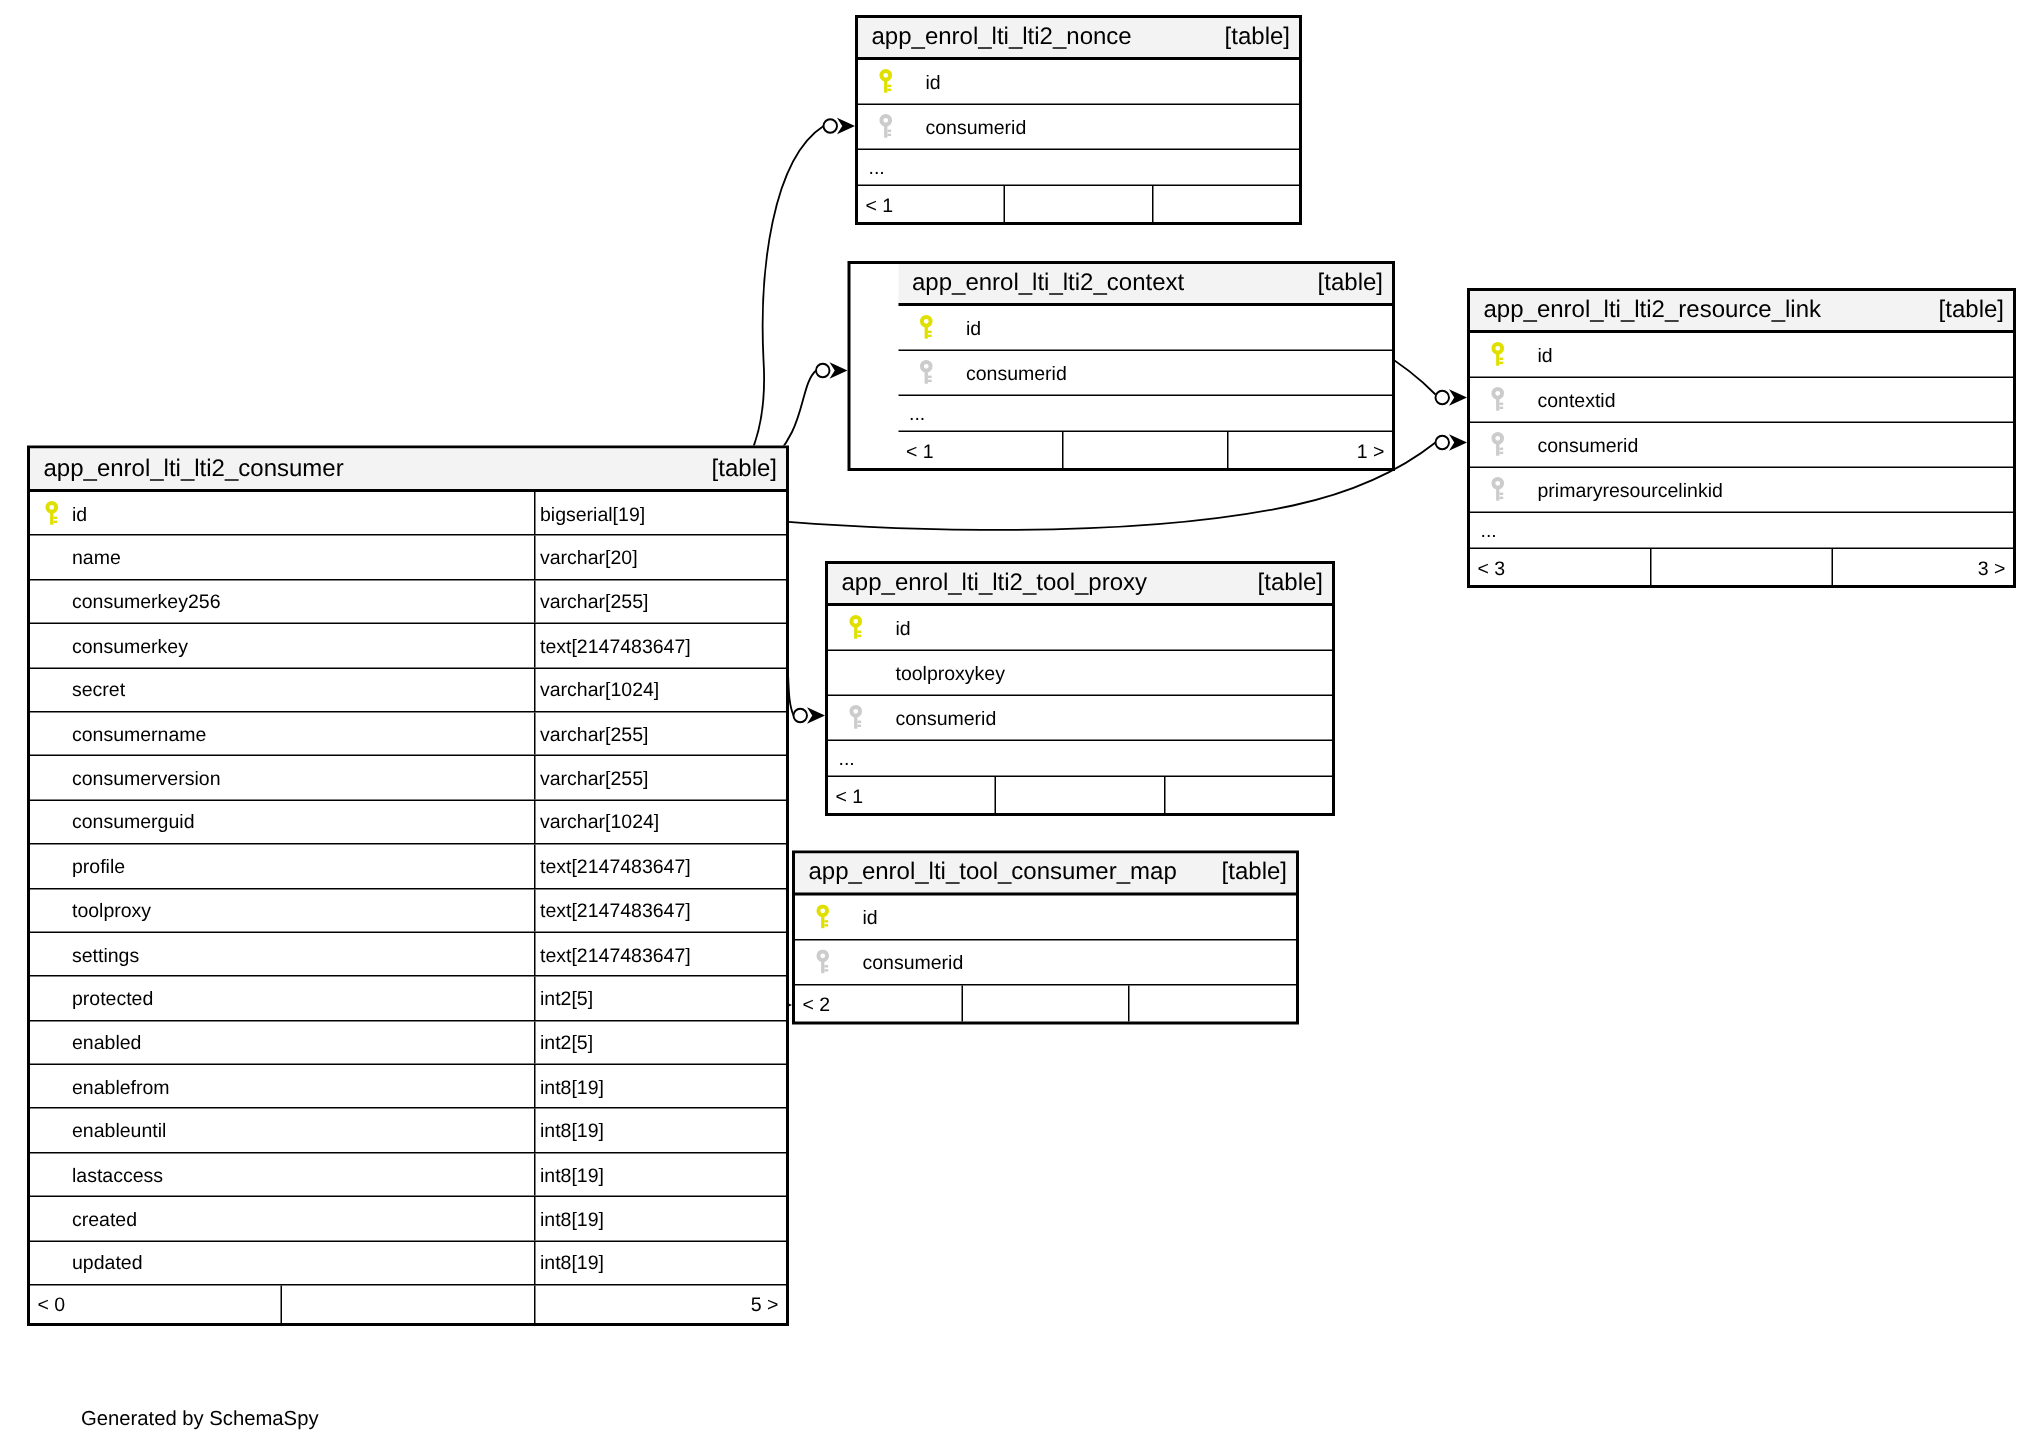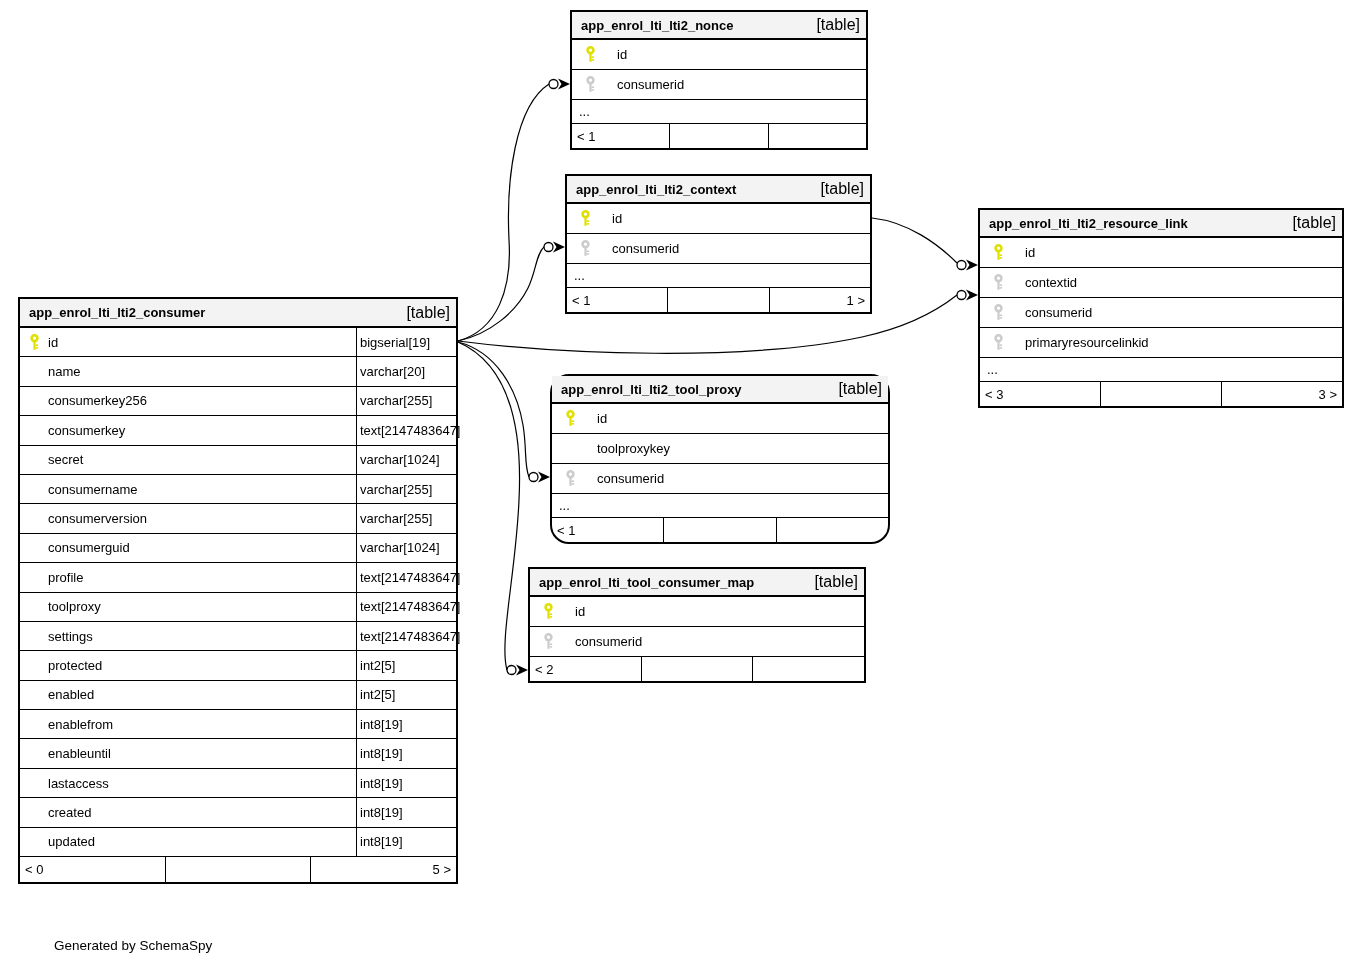--- a/index.html
+++ b/index.html
@@ -4,21 +4,21 @@
 <style>
   html,body { margin:0; padding:0; background:#ffffff; }
   body { font-family:"Liberation Sans", sans-serif; color:#000; }
   #canvas { position:relative; width:1360px; height:967px; background:#fff; overflow:hidden; }
 
   .tbl { position:absolute; background:#fff; border:2px solid #000; box-sizing:border-box; }
   .tbl-header { height:28px; background:#f3f3f3; border-bottom:2px solid #000;
                 display:flex; align-items:center; justify-content:space-between;
                 padding:0 6px 0 9px; box-sizing:border-box; }
   .compact .tbl-header { height:29px; }
-  .tbl-name { font-weight:bold; font-size:13px; white-space:nowrap; }
+  .tbl-name { font-weight:normal; font-size:16px; white-space:nowrap; }
   .tbl-tag  { font-size:16px; white-space:nowrap; }
 
   .row { height:30px; display:flex; align-items:center;
          border-bottom:1.5px solid #000; box-sizing:border-box; font-size:13px; }
   .compact .row { height:29.4px; }
   .row.ellipsis { height:24px; padding-left:7px; }
 
   .keycell { flex:0 0 45px; padding-left:13px; display:flex; align-items:center; box-sizing:border-box; }
   .compact .keycell { flex:0 0 28px; padding-left:9px; }
   .colname { flex:1; white-space:nowrap; }
@@ -114,21 +114,21 @@
         </div>
         <div class="row ellipsis">...</div>
       </div>
     <div class="tbl-footer">
       <span class="fcell">&lt; 1</span>
       <span class="fcell"></span>
       <span class="fcell right"></span>
     </div>
   </div>
 
-  <div class="tbl" style="left:565px; top:174px; width:307px;">
+  <div class="tbl" style="left:565px; top:174px; width:365px;padding-left:32px;">
     <div class="tbl-header">
       <span class="tbl-name">app_enrol_lti_lti2_context</span>
       <span class="tbl-tag">[table]</span>
     </div>
     <div>
         <div class="row">
           <span class="keycell">
             <svg width="11" height="17" viewBox="0 0 11 17">
               <circle cx="5.5" cy="4.2" r="2.9" fill="none" stroke="#e0e000" stroke-width="2.6"></circle>
               <rect x="4.4" y="6.6" width="2.2" height="9.2" fill="#e0e000"></rect>
@@ -151,21 +151,21 @@
         </div>
         <div class="row ellipsis">...</div>
       </div>
     <div class="tbl-footer">
       <span class="fcell">&lt; 1</span>
       <span class="fcell"></span>
       <span class="fcell right">1 &gt;</span>
     </div>
   </div>
 
-  <div class="tbl" style="left:978px; top:192px; width:366px;margin-top:16px;">
+  <div class="tbl" style="left:978px; top:192px; width:366px;">
     <div class="tbl-header">
       <span class="tbl-name">app_enrol_lti_lti2_resource_link</span>
       <span class="tbl-tag">[table]</span>
     </div>
     <div>
         <div class="row">
           <span class="keycell">
             <svg width="11" height="17" viewBox="0 0 11 17">
               <circle cx="5.5" cy="4.2" r="2.9" fill="none" stroke="#e0e000" stroke-width="2.6"></circle>
               <rect x="4.4" y="6.6" width="2.2" height="9.2" fill="#e0e000"></rect>
@@ -210,21 +210,21 @@
         </div>
         <div class="row ellipsis">...</div>
       </div>
     <div class="tbl-footer">
       <span class="fcell">&lt; 3</span>
       <span class="fcell"></span>
       <span class="fcell right">3 &gt;</span>
     </div>
   </div>
 
-  <div class="tbl compact" style="left:18px; top:297px; width:440px;">
+  <div class="tbl compact" style="left:18px; top:297px; width:508px;">
     <div class="tbl-header">
       <span class="tbl-name">app_enrol_lti_lti2_consumer</span>
       <span class="tbl-tag">[table]</span>
     </div>
     <div>
         <div class="row">
           <span class="keycell">
             <svg width="11" height="17" viewBox="0 0 11 17">
               <circle cx="5.5" cy="4.2" r="2.9" fill="none" stroke="#e0e000" stroke-width="2.6"></circle>
               <rect x="4.4" y="6.6" width="2.2" height="9.2" fill="#e0e000"></rect>
@@ -321,21 +321,21 @@
           <span class="coltype">int8[19]</span>
         </div>
       </div>
     <div class="tbl-footer">
       <span class="fcell">&lt; 0</span>
       <span class="fcell"></span>
       <span class="fcell right">5 &gt;</span>
     </div>
   </div>
 
-  <div class="tbl" style="left:550px; top:374px; width:340px;border-radius:19px;">
+  <div class="tbl" style="left:550px; top:374px; width:340px;">
     <div class="tbl-header">
       <span class="tbl-name">app_enrol_lti_lti2_tool_proxy</span>
       <span class="tbl-tag">[table]</span>
     </div>
     <div>
         <div class="row">
           <span class="keycell">
             <svg width="11" height="17" viewBox="0 0 11 17">
               <circle cx="5.5" cy="4.2" r="2.9" fill="none" stroke="#e0e000" stroke-width="2.6"></circle>
               <rect x="4.4" y="6.6" width="2.2" height="9.2" fill="#e0e000"></rect>

